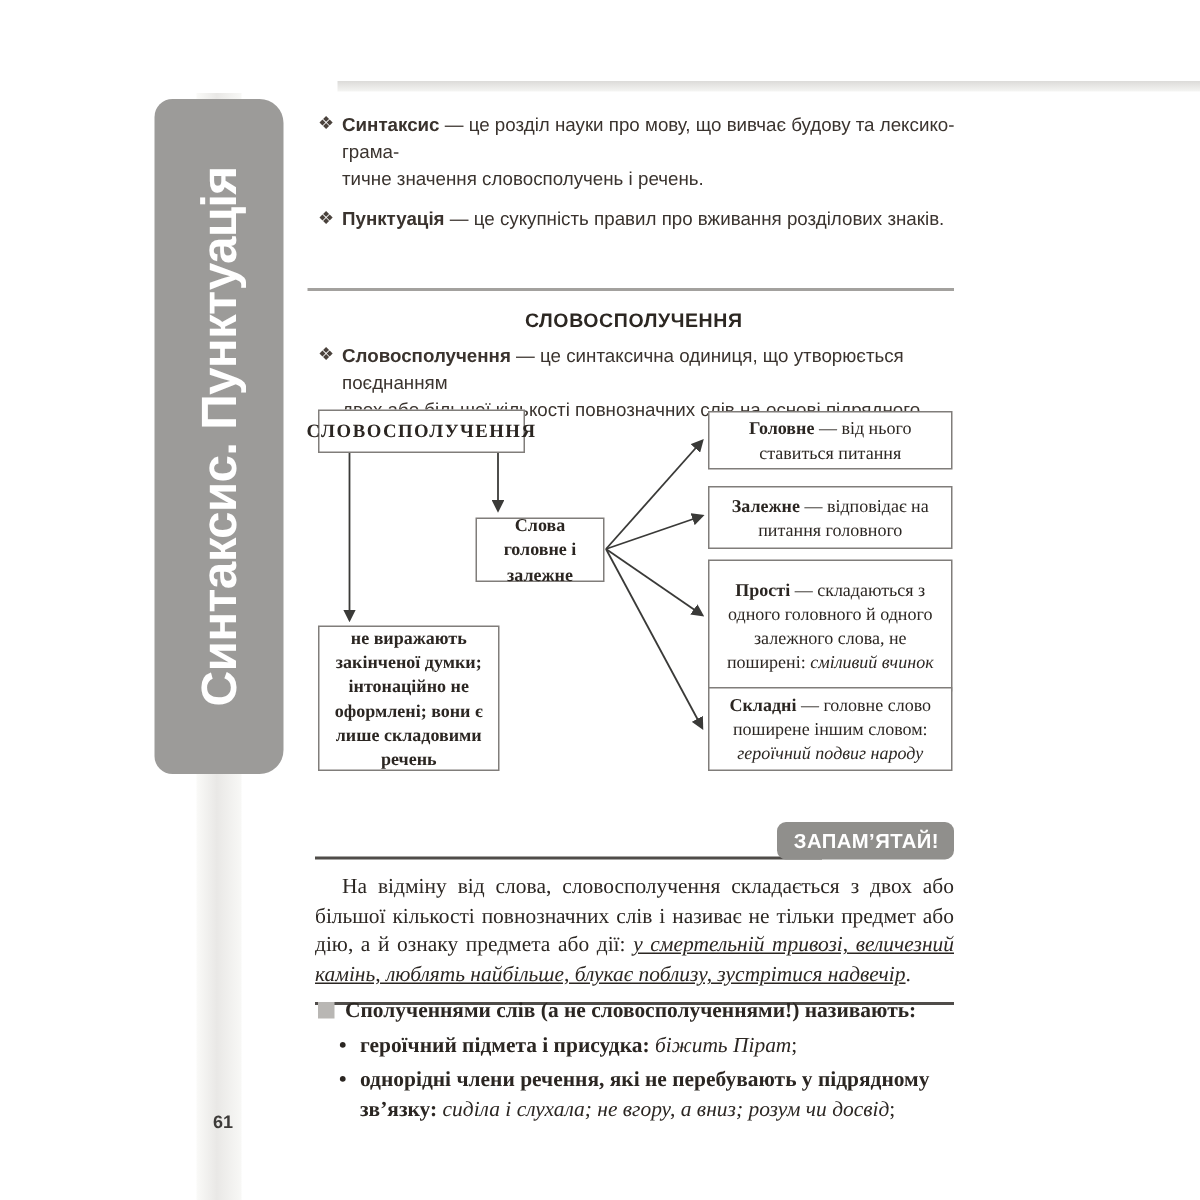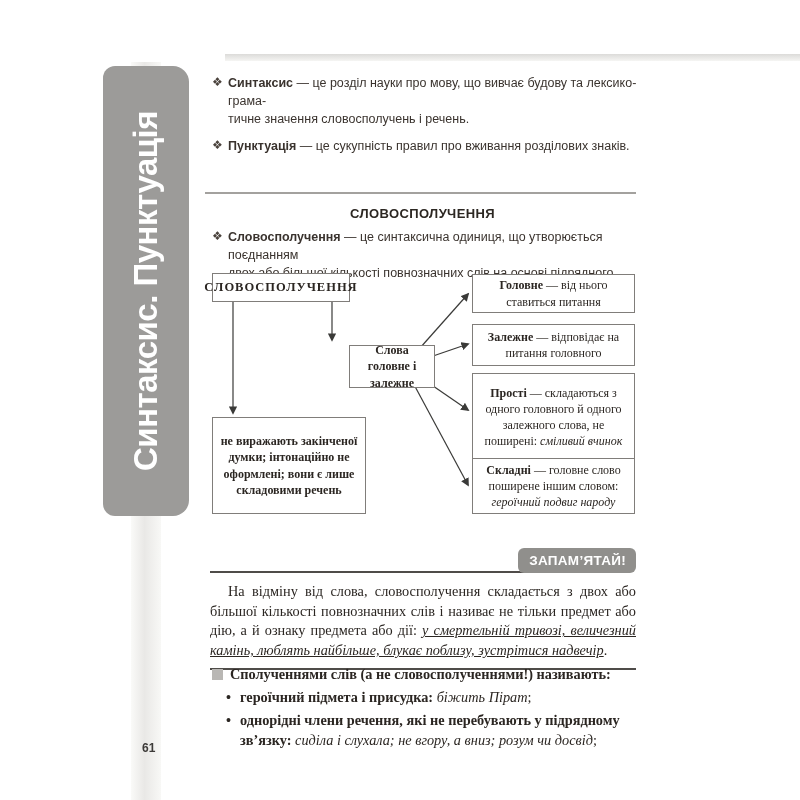--- a/index.html
+++ b/index.html
@@ -37,21 +37,21 @@
 
   
   .diagram{position:absolute;left:210px;top:273px;width:425px;height:245px;
            font-family:"Liberation Serif",serif;color:#2b2622;}
   .diagram svg{position:absolute;left:0;top:0;}
   .dbox{position:absolute;background:#ffffff;border:1px solid #807d7a;box-sizing:border-box;
         display:flex;align-items:center;justify-content:center;text-align:center;
         font-size:12px;line-height:1.35;padding:3px 5px;}
   .dbox .ex{font-style:italic;}
   .root-box{font-weight:bold;font-size:12.5px;letter-spacing:1px;}
-  .center-box{font-weight:bold;margin-left:32px;}
+  .center-box{font-weight:bold;}
   .leftnote-box{font-weight:bold;}
 
   
   .remember{position:absolute;left:210px;top:548px;width:426px;}
   .rem-head{position:relative;height:27px;}
   .rem-line{position:absolute;left:0;top:23px;width:338px;height:2px;background:#4f4c49;}
   .rem-badge{position:absolute;right:0;top:0;background:#908f8c;color:#ffffff;font-weight:bold;
              font-size:13.5px;letter-spacing:0.3px;padding:5px 10px 5px 11px;border-radius:6px;}
   .rem-text{margin-top:7px;font-family:"Liberation Serif",serif;font-size:14.3px;line-height:1.38;
             text-align:justify;text-indent:18px;color:#2b2622;}
@@ -120,21 +120,21 @@
       <line x1="194" y1="93" x2="258" y2="21" stroke="#3a3a38" stroke-width="1.2" marker-end="url(#ah)"></line>
       <line x1="194" y1="93" x2="258" y2="71" stroke="#3a3a38" stroke-width="1.2" marker-end="url(#ah)"></line>
       <line x1="194" y1="93" x2="258" y2="137" stroke="#3a3a38" stroke-width="1.2" marker-end="url(#ah)"></line>
       <line x1="194" y1="93" x2="258" y2="212" stroke="#3a3a38" stroke-width="1.2" marker-end="url(#ah)"></line>
     </svg>
 
     <div class="dbox root-box" style="left:2px;top:0;width:138px;height:29px;">СЛОВОСПОЛУЧЕННЯ</div>
 
     <div class="dbox center-box" style="left:107px;top:72px;width:86px;height:43px;">Слова головне і залежне</div>
 
-    <div class="dbox leftnote-box" style="left:2px;top:144px;width:154px;height:97px;">не виражають закінченої думки; інтонаційно не оформлені; вони є лише складовими речень</div>
+    <div class="dbox leftnote-box" style="left:2px;top:144px;width:121px;height:97px;">не виражають закінченої думки; інтонаційно не оформлені; вони є лише складовими речень</div>
 
     <div class="dbox" style="left:262px;top:1px;width:163px;height:39px;">
       <span><b>Головне</b><span> — від нього ставиться питання</span><span class="ex"></span></span>
     </div>
     <div class="dbox" style="left:262px;top:51px;width:163px;height:42px;">
       <span><b>Залежне</b><span> — відповідає на питання головного</span><span class="ex"></span></span>
     </div>
     <div class="dbox" style="left:262px;top:100px;width:163px;height:88px;">
       <span><b>Прості</b><span> — складаються з одного головного й одного залежного слова, не поширені: </span><span class="ex">сміливий вчинок</span></span>
     </div>

